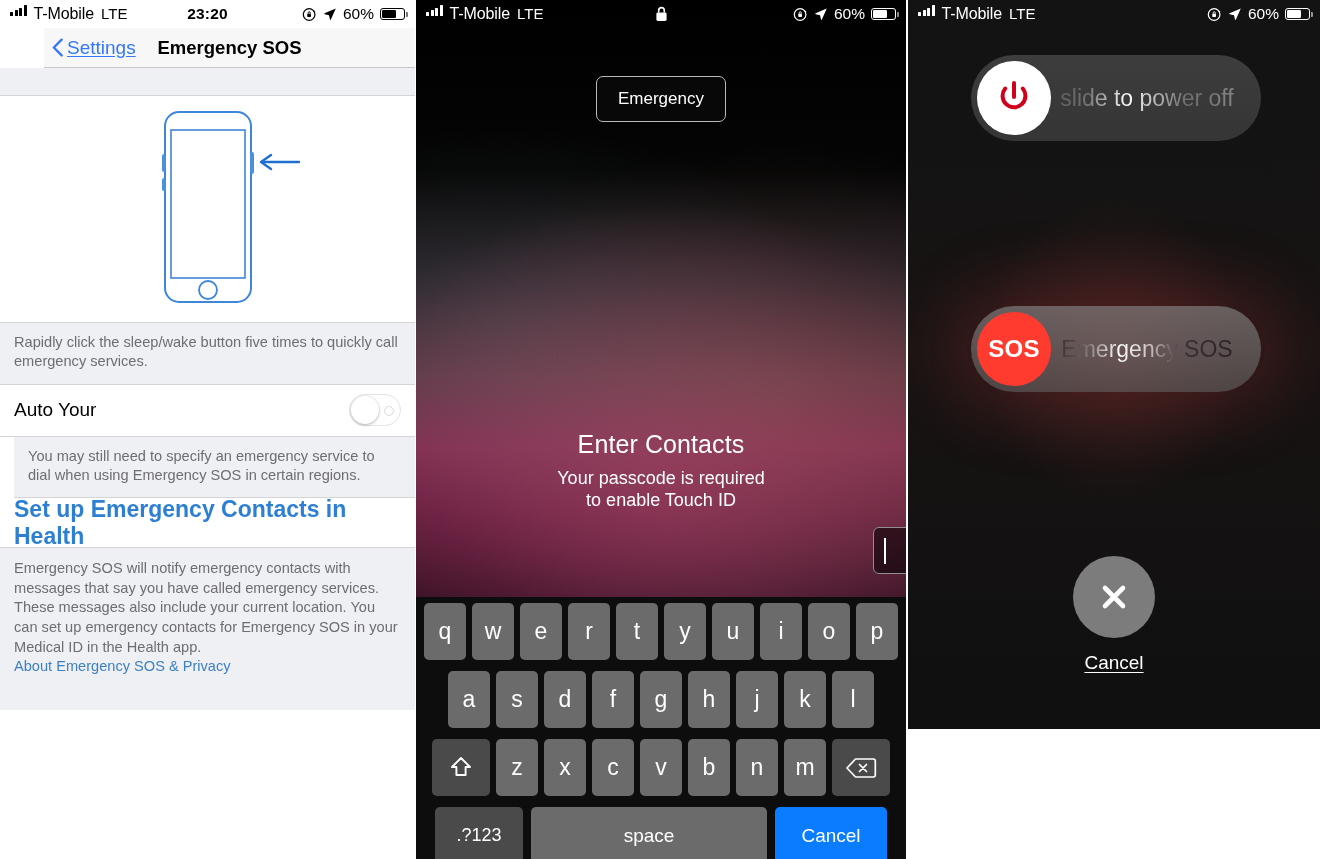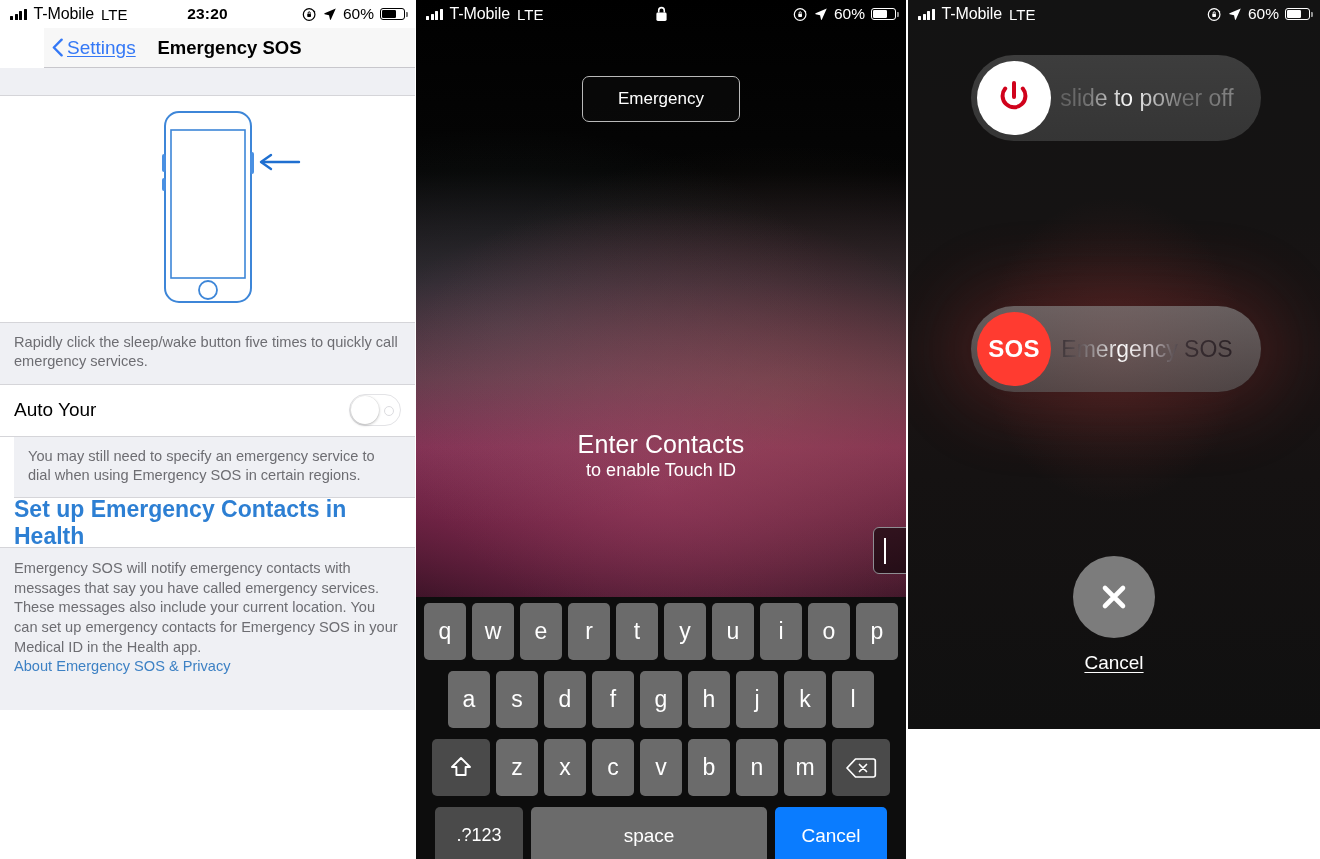--- a/index.html
+++ b/index.html
@@ -15,21 +15,21 @@
   .panel { position:absolute; top:0; overflow:hidden; }
   #panel-settings { left:0;    width:415px; height:731px; background:#fff; }
   #panel-lock     { left:416px; width:490px; height:859px; background:#000; }
   #panel-power    { left:908px; width:412px; height:729px; background:#111; }
 
   
   .statusbar { display:flex; align-items:center; height:28px; padding:0 10px;
                font-size:15.5px; position:relative; }
   .sb-light { color:#000; }
   .sb-dark  { color:#fff; }
-  .sb-left  { display:flex; align-items:center; gap:7px; }
+  .sb-left  { display:flex; align-items:flex-start; gap:7px; }
   .sb-center{ position:absolute; left:0; right:0; text-align:center;
               display:flex; align-items:center; justify-content:center; gap:6px;
               pointer-events:none; }
   .sb-right { margin-left:auto; display:flex; align-items:center; gap:6px; }
   .sb-time  { font-weight:bold; font-size:15.5px; letter-spacing:.2px; }
   .sb-carrier{ font-size:16px; letter-spacing:-.1px; }
   .sb-lte   { font-size:15px; }
   .sb-pct   { font-size:15.5px; }
 
   .bars { display:flex; align-items:flex-end; gap:1.5px; height:11px; }
@@ -83,21 +83,21 @@
   
   .wallpaper { position:absolute; inset:0;
     background:
       radial-gradient(150% 58% at 74% 47%, rgba(140,110,80,.26) 0%, rgba(0,0,0,0) 52%),
       radial-gradient(120% 40% at 18% 38%, rgba(90,125,120,.20) 0%, rgba(0,0,0,0) 58%),
       radial-gradient(125% 52% at 50% 56%, rgba(168,56,106,.62) 0%, rgba(0,0,0,0) 62%),
       linear-gradient(180deg,#000 0%,#050505 20%,#2a2028 33%,#5a3340 44%,#7d2a4c 52%,
                       #5d1c38 60%,#2a0d1c 70%,#0a0406 80%,#000 90%,#000 100%);
   }
   .emerg-btn { position:absolute; left:50%; transform:translateX(-50%); top:76px;
-    width:158px; height:46px; border:1.2px solid #b9b9b9; border-radius:7px;
+    width:130px; height:46px; border:1.2px solid #b9b9b9; border-radius:7px;
     background:rgba(20,20,20,.35); color:#fff; font-size:17px;
     display:flex; align-items:center; justify-content:center; cursor:pointer; }
   .pass-block { position:absolute; left:0; right:0; top:430px; text-align:center; color:#fff; }
   .pass-title { font-size:25px; letter-spacing:.1px; }
   .pass-sub { font-size:18px; line-height:1.18; margin-top:9px; }
   .pass-field { position:absolute; left:457px; top:527px; width:403px; height:47px;
     border:1.1px solid #8e8e93; border-radius:6px; background:rgba(0,0,0,.55);
     display:flex; align-items:center; padding-left:10px; cursor:text; }
   .caret { width:2px; height:26px; background:#fff; }
 
@@ -270,20 +270,21 @@
         <span class="battery">
             <span class="fill" style="width: 60%;"></span>
           </span>
       </div>
     </div>
 
     <div class="emerg-btn">Emergency</div>
 
     <div class="pass-block">
       <div class="pass-title">Enter Contacts</div>
+      <div class="pass-sub">Your passcode is required</div>
       <div class="pass-sub" style="margin-top:1px;">to enable Touch ID</div>
     </div>
 
     <div class="pass-field">
       <span class="caret"></span>
       <span></span>
     </div>
 
     <div class="keyboard">
       <div class="krow">

